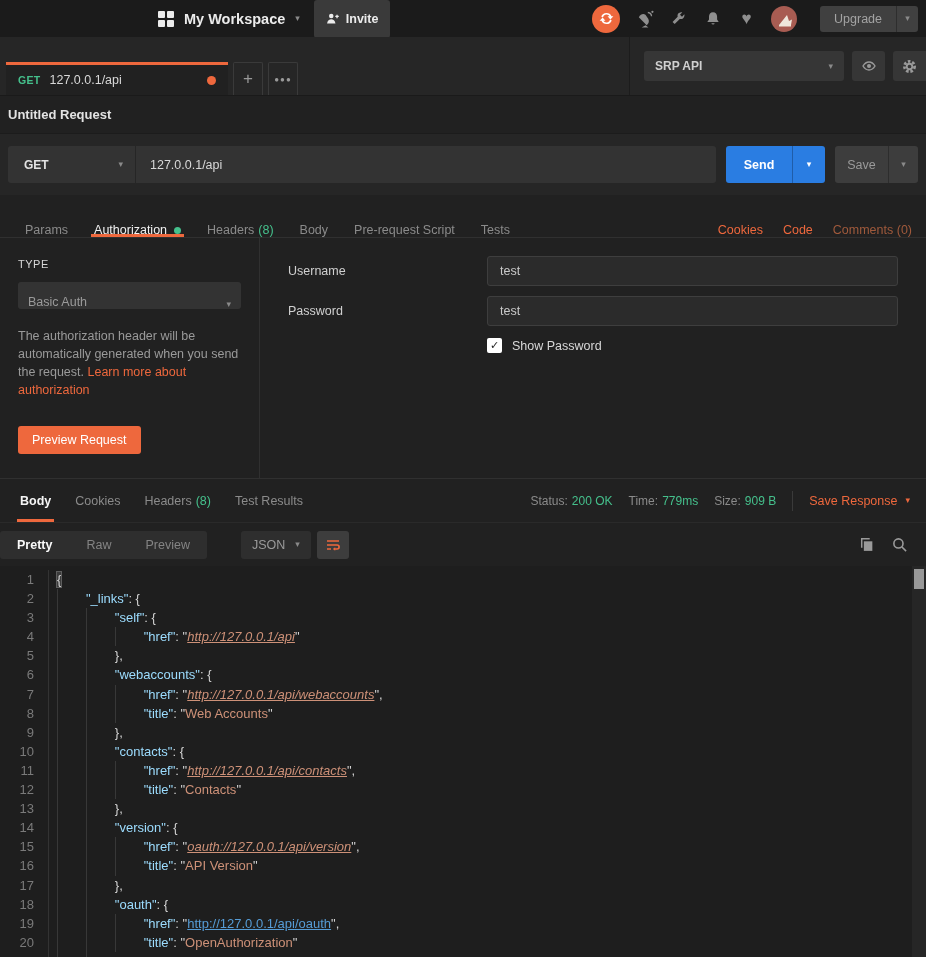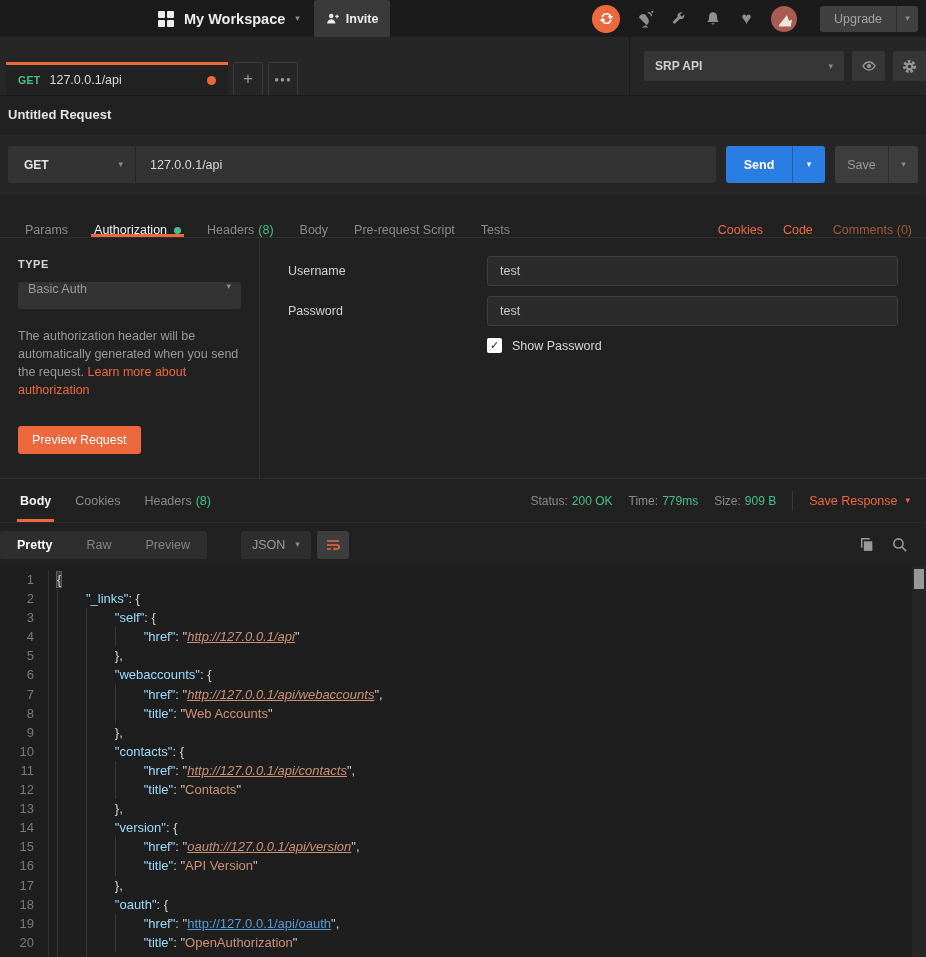--- a/index.html
+++ b/index.html
@@ -68,22 +68,22 @@
   .rtab.active::after{content:'';position:absolute;left:10px;right:10px;bottom:0;height:3px;background:var(--orange);}
   .gdot{width:7px;height:7px;border-radius:50%;background:var(--green);margin-left:7px;}
   .count{color:var(--green);margin-left:4px;}
   .req-links{margin-left:auto;display:flex;align-items:center;gap:20px;padding-right:14px;font-size:12.5px;}
   .lnk{color:var(--orange);}
   .lnk.dim{color:var(--orange-dim);}
 
   
   .auth{height:240px;flex:0 0 240px;background:var(--bg-panel);display:flex;}
   .auth-left{width:260px;border-right:1px solid var(--border);padding:20px 18px;}
-  .type-label{font-size:11px;font-weight:bold;color:#d8d8d8;letter-spacing:.5px;}
-  .type-select{margin-top:12px;height:27px;background:var(--bg-control);border-radius:3px;display:flex;align-items:flex-start;padding:0 10px;}
+  .type-label{font-size:11px;font-weight:normal;color:#d8d8d8;letter-spacing:.5px;}
+  .type-select{margin-top:12px;height:27px;background:var(--bg-control);border-radius:3px;display:flex;align-items:flex-end;padding:0 10px;}
   .type-value{color:#9a9a9a;font-size:12.5px;}
   .type-select .chev{margin-left:auto;}
   .auth-help{margin-top:18px;font-size:12.5px;line-height:1.45;color:#9a9a9a;}
   .auth-help .help-link{color:var(--orange);}
   .preview-btn{margin-top:26px;display:inline-flex;padding:7px 14px;background:var(--orange);color:#fff;font-size:12.5px;border-radius:3px;}
   .auth-form{flex:1;padding-top:18px;display:flex;flex-direction:column;}
   .frow{display:flex;align-items:center;margin-bottom:10px;}
   .flabel{width:227px;padding-left:28px;font-size:12.5px;color:#d0d0d0;}
   .fvalue{flex:1;margin-right:28px;height:30px;background:#2b2b2b;border:1px solid #3e3e3e;border-radius:3px;color:#c9c9c9;font-size:12.5px;padding:0 12px;outline:none;}
   .crow{display:flex;align-items:center;padding-left:227px;margin-top:2px;}
@@ -308,20 +308,23 @@
   <div class="mtab active">
       <span>Body</span>
     </div>
   <div class="mtab">
       <span>Cookies</span>
     </div>
   <div class="mtab">
     <span>Headers</span>
     <span class="count">(8)</span>
   </div>
+  <div class="mtab">
+      <span>Test Results</span>
+    </div>
   <div class="meta-right">
     <span class="stat"><span>Status:</span><b>200 OK</b></span>
     <span class="stat"><span>Time:</span><b>779ms</b></span>
     <span class="stat"><span>Size:</span><b>909 B</b></span>
     <span class="vdiv"></span>
     <span class="save-resp">
       <span>Save Response</span>
       <span class="chev">▾</span>
     </span>
   </div>

